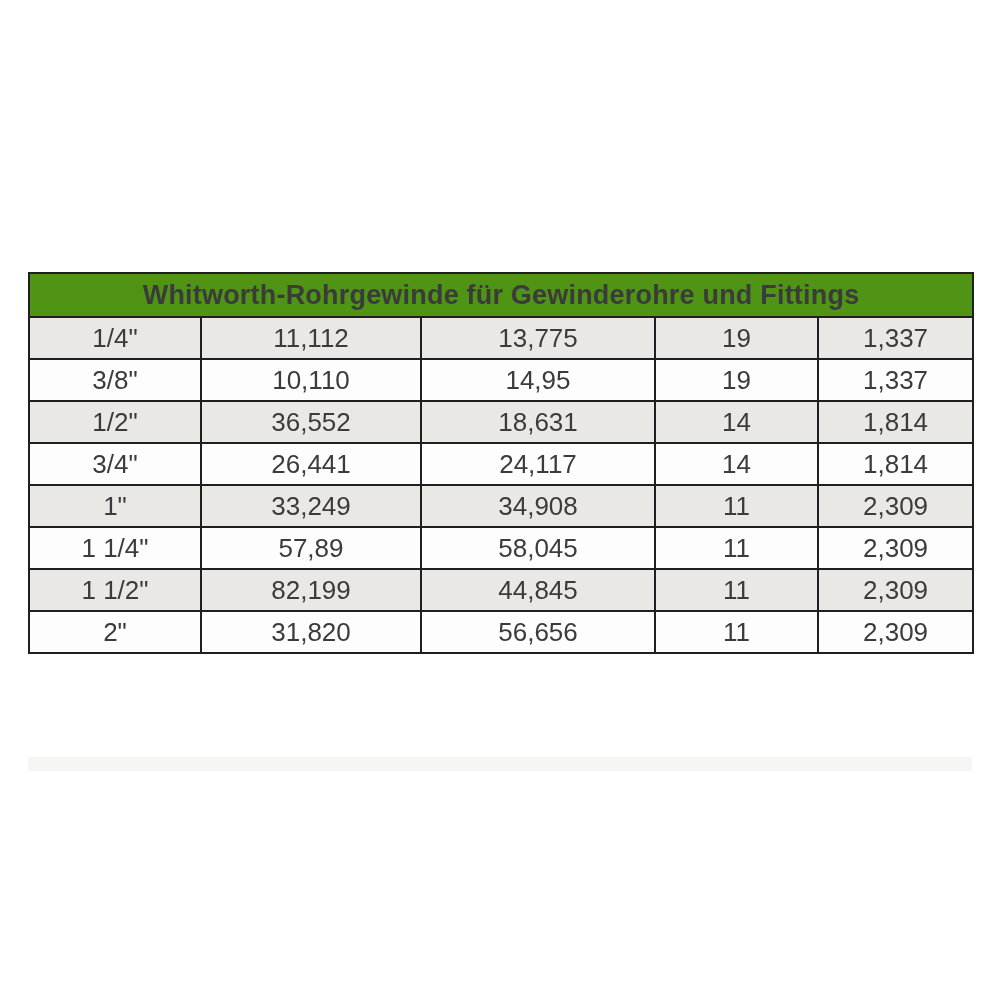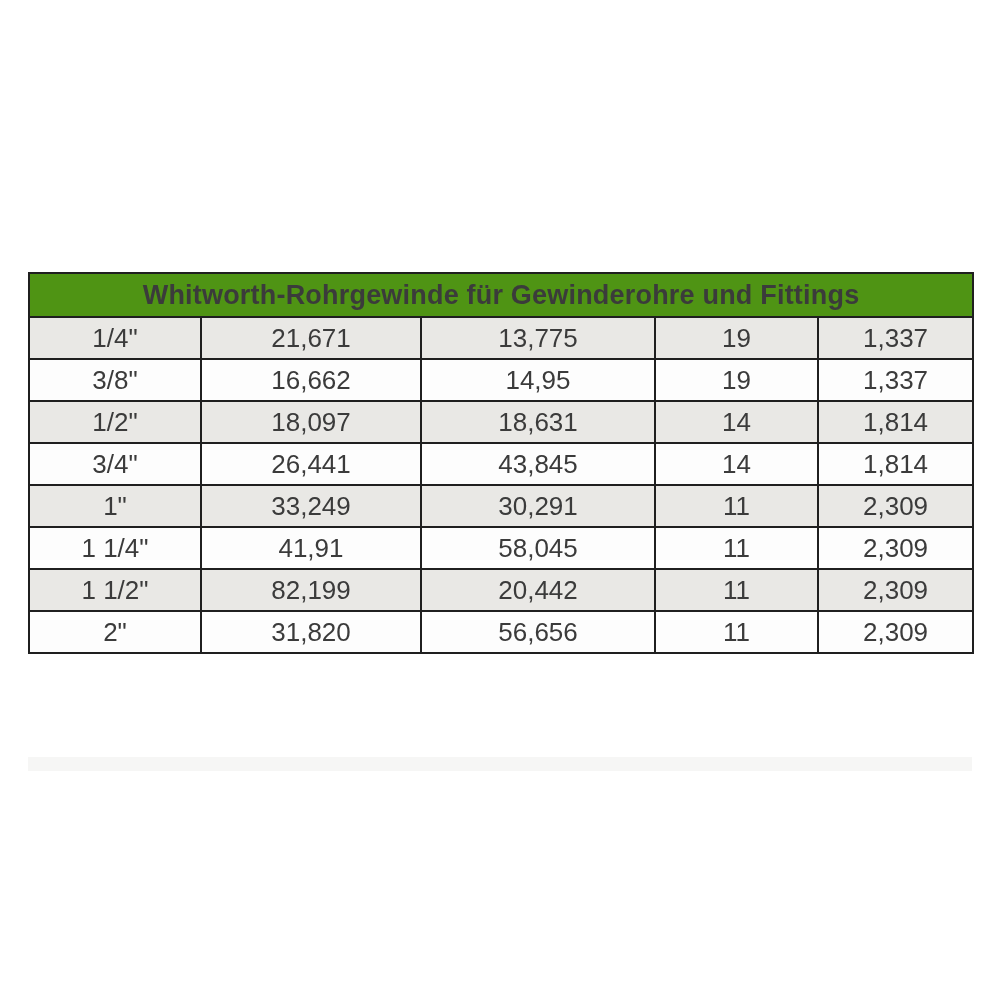--- a/index.html
+++ b/index.html
@@ -79,64 +79,64 @@
       <col style="width:155px">
     </colgroup>
     <thead>
       <tr>
         <th colspan="5" class="title-cell">Whitworth-Rohrgewinde für Gewinderohre und Fittings</th>
       </tr>
     </thead>
     <tbody class="data-rows">
       <tr class="alt">
         <td>1/4"</td>
-        <td>21,671</td>
+        <td>11,112</td>
         <td>13,775</td>
         <td>19</td>
         <td>1,337</td>
       </tr>
       <tr class="plain">
         <td>3/8"</td>
-        <td>16,662</td>
+        <td>10,110</td>
         <td>14,95</td>
         <td>19</td>
         <td>1,337</td>
       </tr>
       <tr class="alt">
         <td>1/2"</td>
-        <td>18,097</td>
+        <td>36,552</td>
         <td>18,631</td>
         <td>14</td>
         <td>1,814</td>
       </tr>
       <tr class="plain">
         <td>3/4"</td>
         <td>26,441</td>
-        <td>43,845</td>
+        <td>24,117</td>
         <td>14</td>
         <td>1,814</td>
       </tr>
       <tr class="alt">
         <td>1"</td>
         <td>33,249</td>
-        <td>30,291</td>
+        <td>34,908</td>
         <td>11</td>
         <td>2,309</td>
       </tr>
       <tr class="plain">
         <td>1 1/4"</td>
-        <td>41,91</td>
+        <td>57,89</td>
         <td>58,045</td>
         <td>11</td>
         <td>2,309</td>
       </tr>
       <tr class="alt">
         <td>1 1/2"</td>
         <td>82,199</td>
-        <td>20,442</td>
+        <td>44,845</td>
         <td>11</td>
         <td>2,309</td>
       </tr>
       <tr class="plain">
         <td>2"</td>
         <td>31,820</td>
         <td>56,656</td>
         <td>11</td>
         <td>2,309</td>
       </tr>

